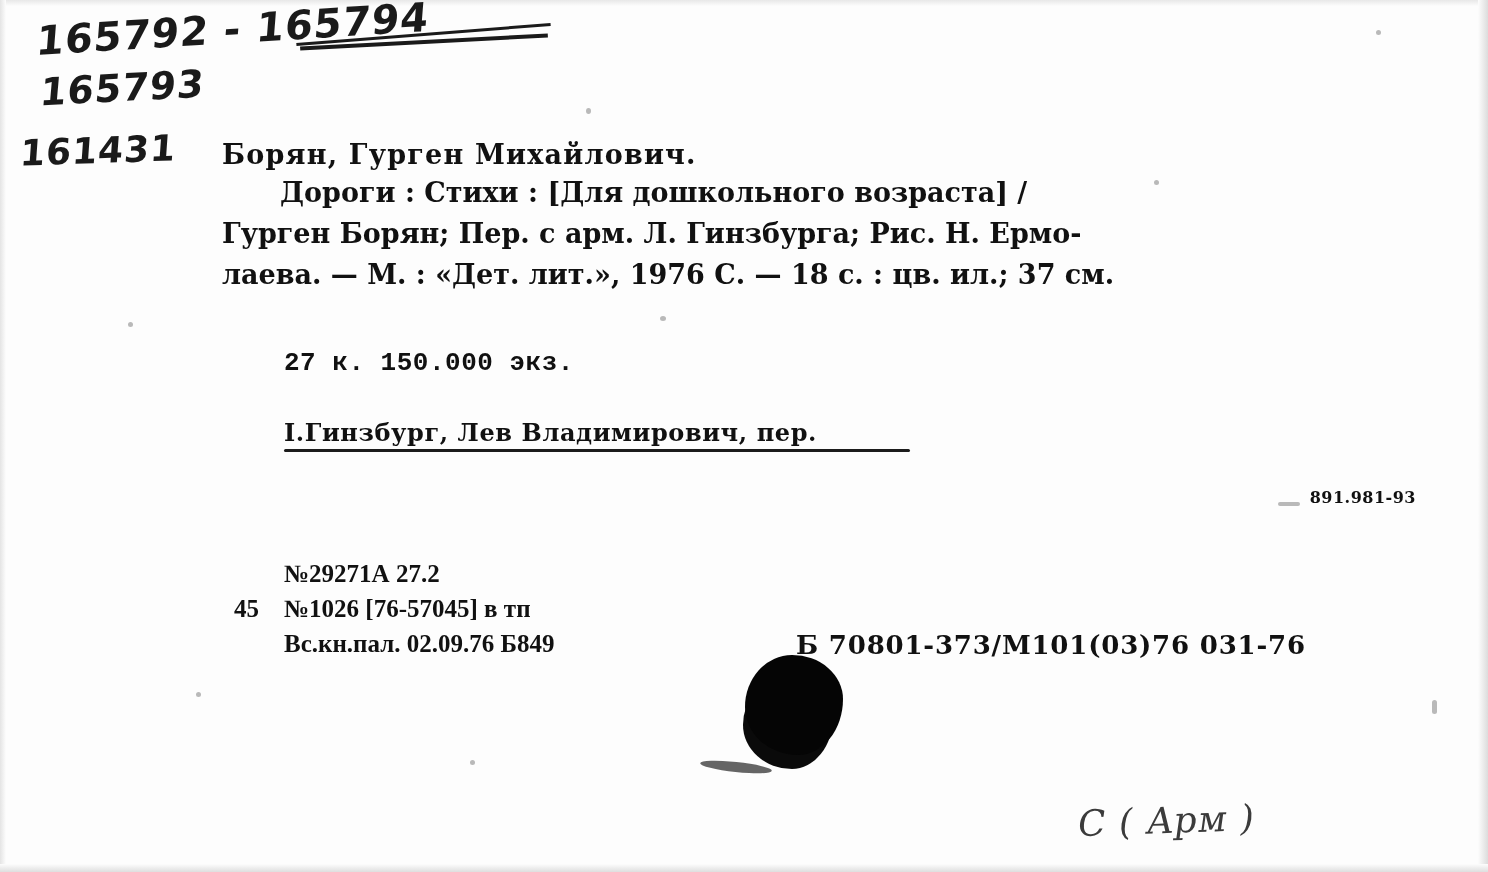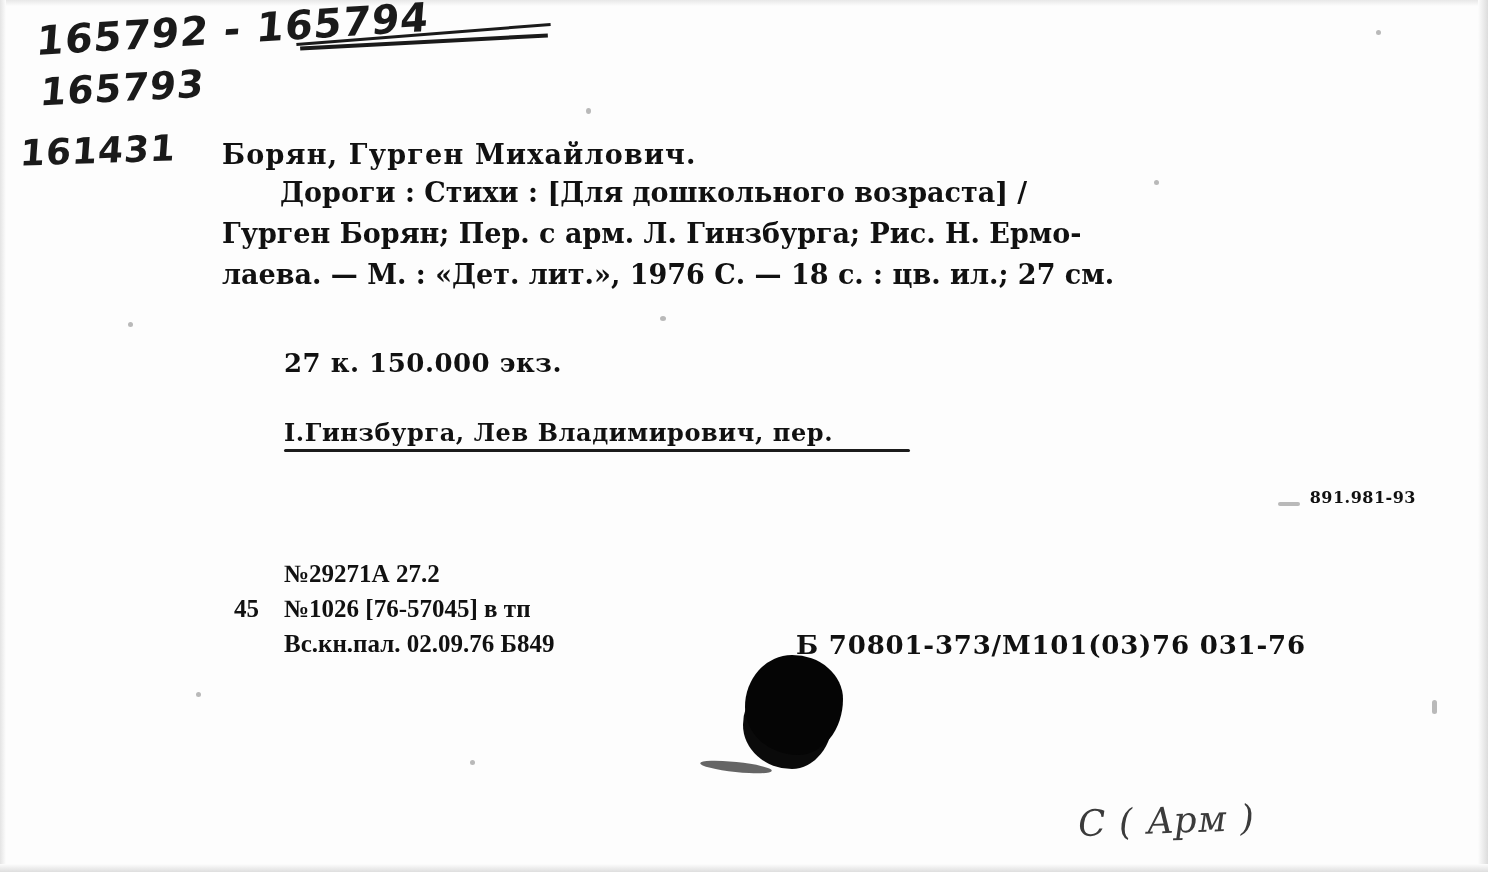--- a/index.html
+++ b/index.html
@@ -121,20 +121,21 @@
   .indent {
     padding-left: 58px;
     margin-top: 17px;
   }
   .price-line {
     position: absolute;
     left: 284px; top: 348px;
     font-size: 26px;
     font-weight: 700;
     letter-spacing: 0.5px;
+    font-family: Liberation Mono, monospace;
   }
   .tracing {
     position: absolute;
     left: 284px; top: 418px;
     font-size: 24px;
     font-weight: 700;
     letter-spacing: 0.6px;
   }
   .tracing-underline {
     position: absolute;
@@ -220,26 +221,26 @@
   <div class="hand-strike2"></div>
   <div class="hand hand-2">165793</div>
   <div class="hand hand-3">161431</div>
 
   <div class="typed author">Борян, Гурген Михайлович.</div>
 
   <div class="body-block">
     <span class="l indent">Дороги : Стихи : [Для дошкольного возраста] /</span>
     <span class="l">Гурген Борян; Пер. с арм. Л. Гинзбурга; Рис. Н. Ермо-</span>
     <span class="l">лаева. — М. : «Дет. лит.», 1976 С. — 18 с. : цв. ил.;</span>
-    <span class="l">27 см.</span>
+    <span class="l">37 см.</span>
   </div>
 
   <div class="typed price-line">27 к. 150.000 экз.</div>
 
-  <div class="typed tracing">I.Гинзбурга, Лев Владимирович, пер.</div>
+  <div class="typed tracing">I.Гинзбург, Лев Владимирович, пер.</div>
   <div class="tracing-underline"></div>
 
   <div class="typed udc">891.981-93</div>
 
   <div class="order-block">
     <span class="row">
       <span class="num"></span><span class="txt">№29271А 27.2</span>
     </span>
     <span class="row">
       <span class="num">45</span><span class="txt">№1026 [76-57045] в тп</span>

